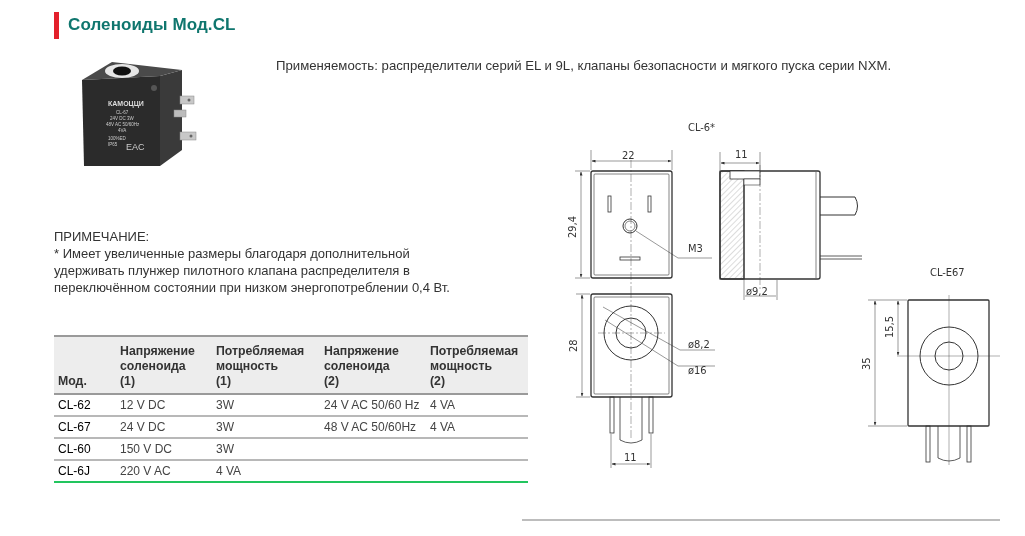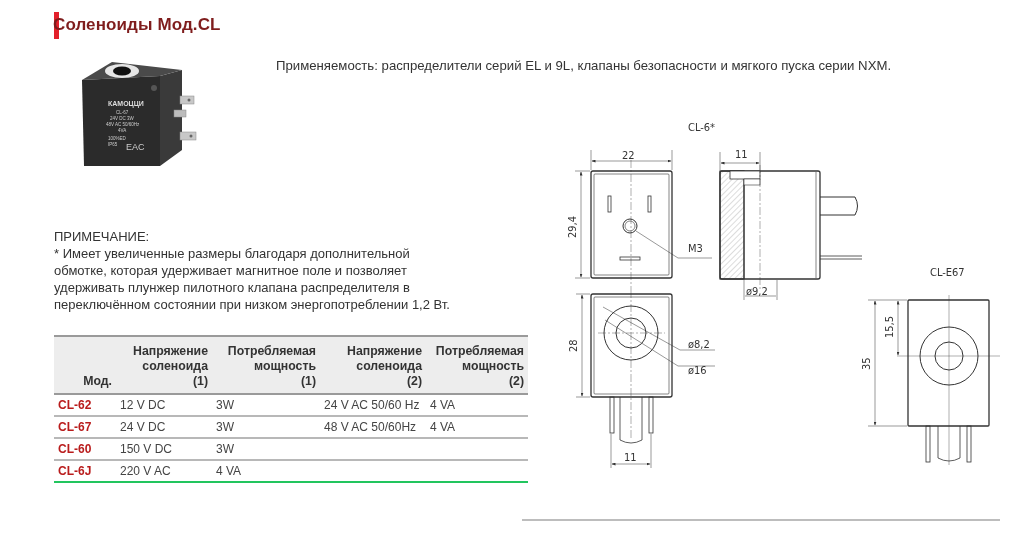--- a/index.html
+++ b/index.html
@@ -1,33 +1,33 @@
 <!DOCTYPE html>
 <html><head>
 <meta charset="utf-8">
 <style>
   * { box-sizing: border-box; margin: 0; padding: 0; }
   html, body { width: 1025px; height: 536px; background: #ffffff; overflow: hidden; }
   body { position: relative; font-family: "Liberation Sans", "DejaVu Sans", sans-serif; color: #2b2b2b; }
 
   .title-bar { position: absolute; left: 54px; top: 12px; width: 5px; height: 27px; background: #e3202b; }
-  .page-title { position: absolute; left: 53px; top: 15px; font-size: 17px; font-weight: bold; color: #7f1d1d; letter-spacing: 0.1px; }
+  .page-title { position: absolute; left: 68px; top: 15px; font-size: 17px; font-weight: bold; color: #0f766e; letter-spacing: 0.1px; }
 
   .product-photo { position: absolute; left: 72px; top: 58px; width: 140px; height: 125px; }
 
   .intro { position: absolute; left: 229px; top: 56px; font-size: 13.2px; line-height: 19px; color: #333; margin-left: 47px; }
 
   .note { position: absolute; left: 54px; top: 228px; font-size: 13px; line-height: 17px; color: #333; width: 490px; }
   .note-title { text-transform: none; }
 
   table.specs { position: absolute; left: 54px; top: 335px; width: 474px; border-collapse: collapse; font-size: 12px; color: #333; }
   table.specs thead tr { background: #ededed; border-top: 2px solid #9a9a9a; border-bottom: 2px solid #9a9a9a; }
-  table.specs th { font-weight: bold; text-align: right; vertical-align: bottom; padding: 7px 4px 4px 4px; line-height: 15px; font-size: 12.3px; color: #333; }
+  table.specs th { font-weight: bold; text-align: left; vertical-align: bottom; padding: 7px 4px 4px 4px; line-height: 15px; font-size: 12.3px; color: #333; }
   table.specs td { padding: 3px 4px; height: 21px; border-bottom: 2px solid #b8b8b8; font-size: 12px; color: #444; }
-  table.specs td.mod { font-weight: bold; color: #b91c1c; }
+  table.specs td.mod { font-weight: normal; color: #000000; }
   table.specs tr.last td { border-bottom: 2px solid #22c55e; }
 
   .drawings { position: absolute; left: 0; top: 0; width: 1025px; height: 536px; pointer-events: none; }
   .drawings text { font-family: "DejaVu Sans Condensed", "DejaVu Sans", sans-serif; fill: #333; }
   .bottom-line { position: absolute; left: 522px; top: 519px; width: 478px; height: 2px; background: #bdbdbd; }
 </style>
 </head>
 <body>
 
 <div class="title-bar"></div>
@@ -61,23 +61,22 @@
   <text x="54" y="92" font-size="9" fill="#ccc" font-family="Liberation Sans, sans-serif">EAC</text>
 </svg>
 
 <div class="intro">
   <div>Применяемость: распределители серий EL и 9L, клапаны безопасности и мягкого пуска серии NXM.</div>
 </div>
 
 <div class="note">
   <div class="note-title">ПРИМЕЧАНИЕ:</div>
   <div>* Имеет увеличенные размеры благодаря дополнительной</div>
-  <div>обмотке, которая удерживает магнитное поле и позволяет</div>
   <div>удерживать плунжер пилотного клапана распределителя в</div>
-  <div>переключённом состоянии при низком энергопотреблении 1,2 Вт.</div>
+  <div>переключённом состоянии при низком энергопотреблении 0,4 Вт.</div>
 </div>
 
 <table class="specs">
   <colgroup>
     <col style="width:62px">
       <col style="width:96px">
       <col style="width:108px">
       <col style="width:106px">
       <col style="width:102px">
   </colgroup>

